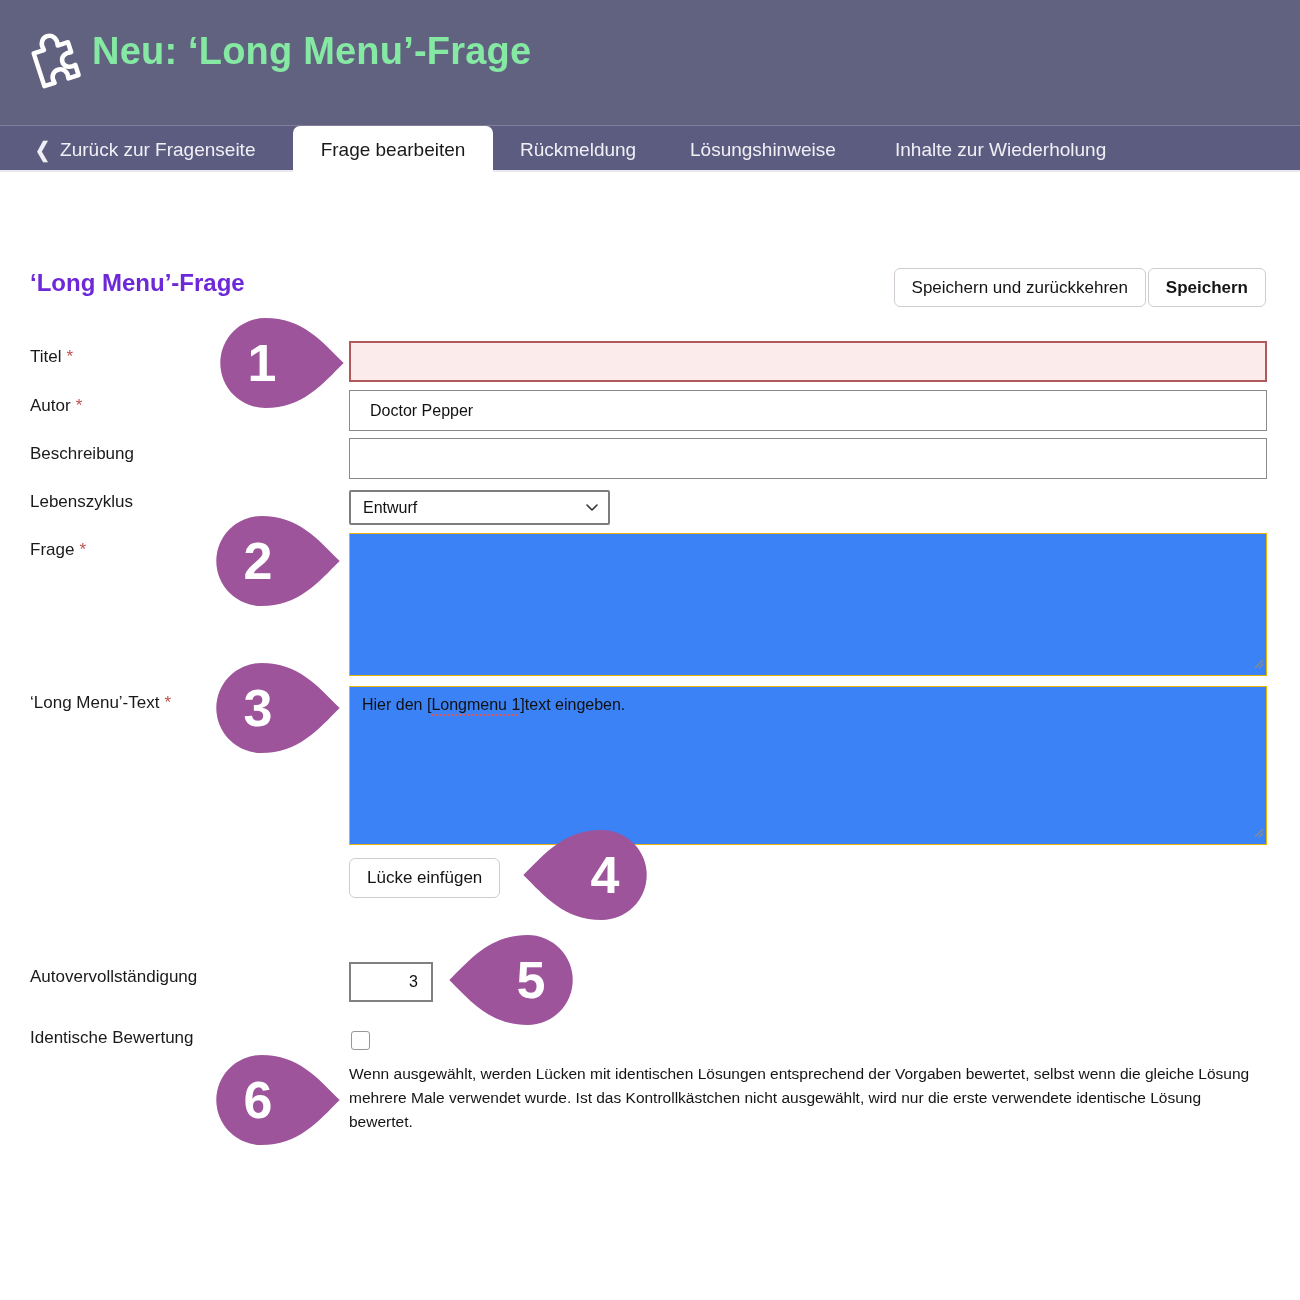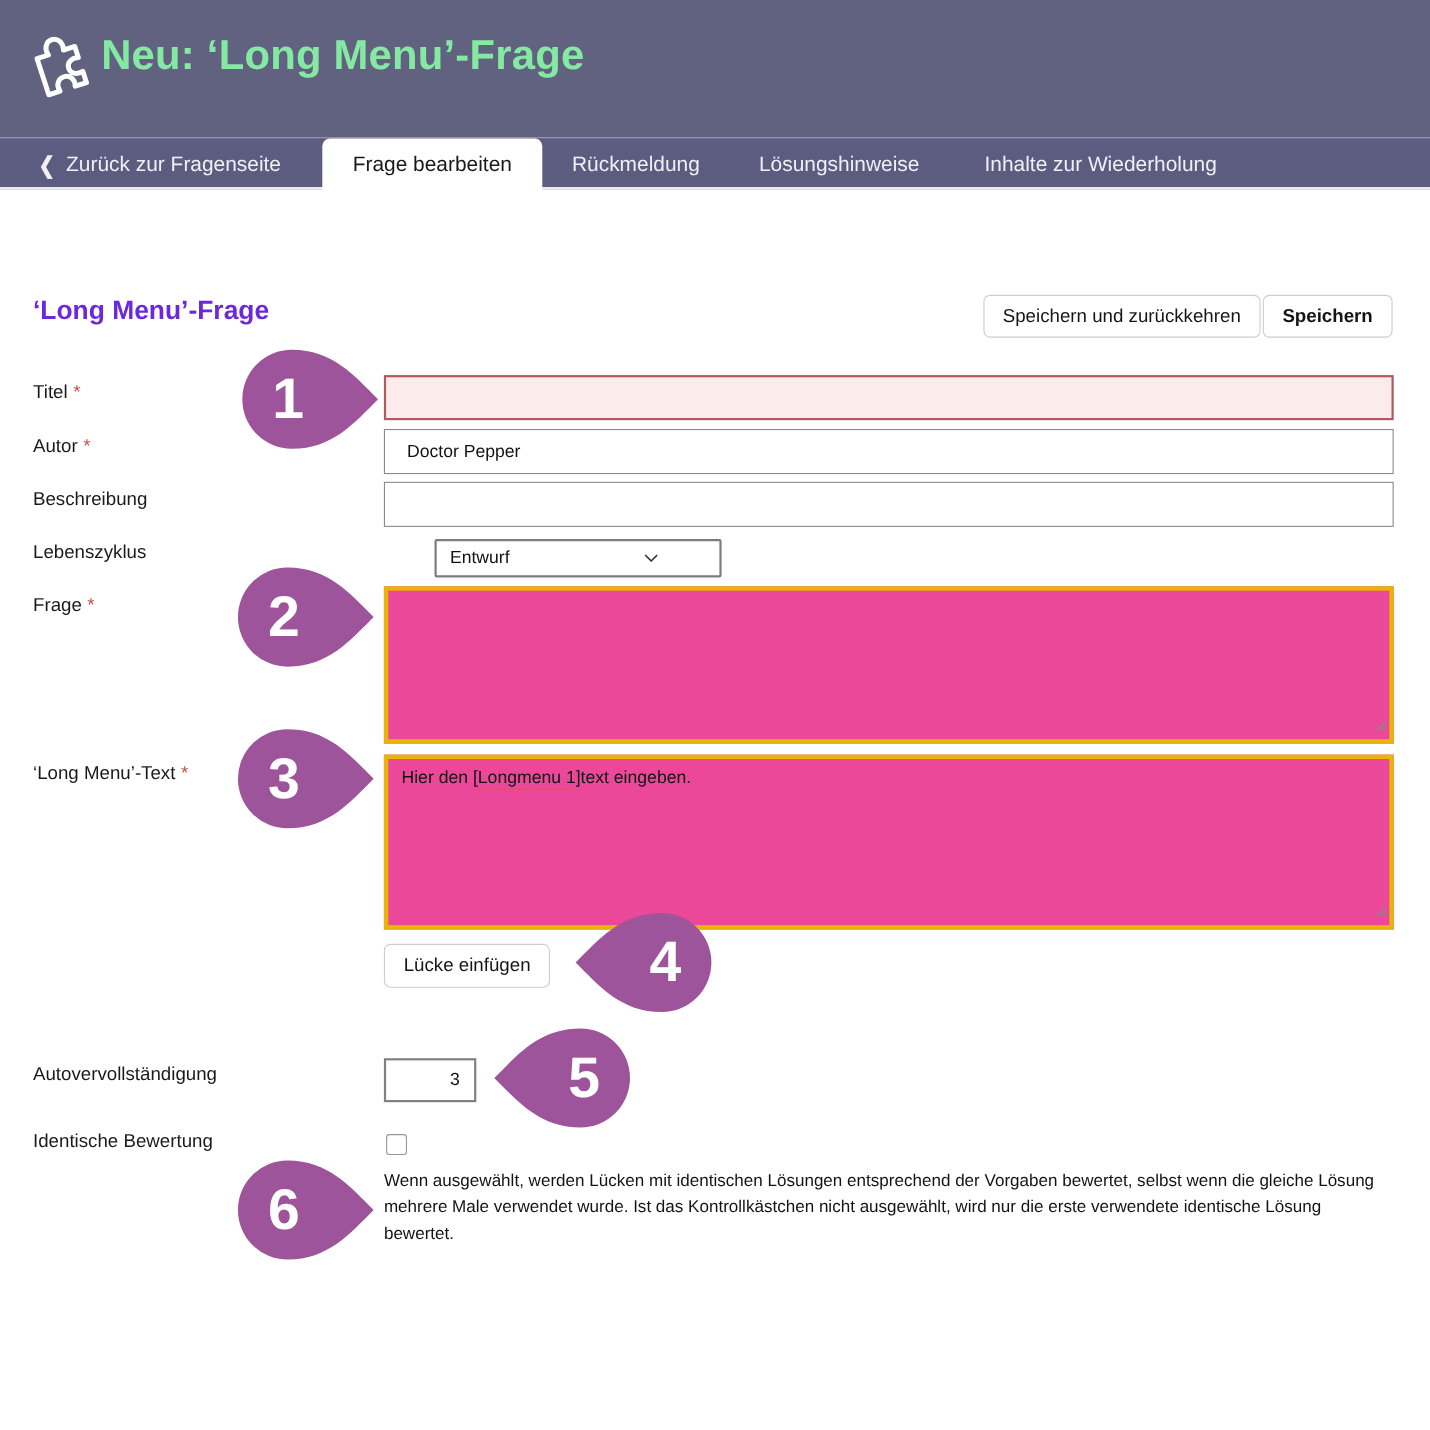--- a/index.html
+++ b/index.html
@@ -31,24 +31,24 @@
 
   
   .f-label { position:absolute; left:30px; font-size:17px; color:#1a1a1a; }
   .req { color:#c0504d; margin-left:5px; }
   .t-input { position:absolute; left:349px; width:918px; height:41px; border:1px solid #8a8a8a; background:#fff; font-size:16px; font-family:inherit; padding:0 20px; color:#111; }
   #input-titel { top:341px; background:#fcebeb; border:2px solid #b2595c; }
   #input-autor { top:390px; }
   #input-beschreibung { top:438px; }
 
   .select-wrap { position:absolute; left:349px; top:490px; width:261px; height:35px; }
-  .select-wrap select { width:100%; height:100%; appearance:none; -webkit-appearance:none; border:2px solid #7d7d7d; border-radius:2px; background:#fff; font-size:16px; font-family:inherit; padding:0 34px 0 12px; color:#111;margin-left:46px; }
+  .select-wrap select { width:100%; height:100%; appearance:none; -webkit-appearance:none; border:2px solid #7d7d7d; border-radius:2px; background:#fff; font-size:16px; font-family:inherit; padding:0 34px 0 12px; color:#111; }
   .select-wrap .chev-down { position:absolute; right:10px; top:9px; pointer-events:none; }
 
-  .ta-wrap { position:absolute; left:349px; width:918px; background:#ec4899; border:4px solid #eab308; }
+  .ta-wrap { position:absolute; left:349px; width:918px; background:#3b82f6; border:1px solid #eab308; }
   #ta-frage { top:533px; height:143px; }
   #ta-longmenu { top:686px; height:159px; }
   .ta-wrap textarea { width:100%; height:100%; border:none; resize:none; font-size:16px; font-family:inherit; padding:9px 12px; background:transparent; }
   .ta-content { width:100%; height:100%; font-size:16px; color:#111; padding:9px 12px; cursor:text; }
   .squiggle { text-decoration:underline dotted #e05555; text-decoration-thickness:2px; text-underline-offset:4px; }
   .resize-handle { position:absolute; right:2px; bottom:2px; pointer-events:none; }
 
   #btn-luecke { position:absolute; left:349px; top:858px; height:40px; }
 
   #input-auto { position:absolute; left:349px; top:962px; width:84px; height:40px; border:2px solid #808080; font-size:16px; font-family:inherit; text-align:right; padding-right:13px; color:#111; background:#fff; }

